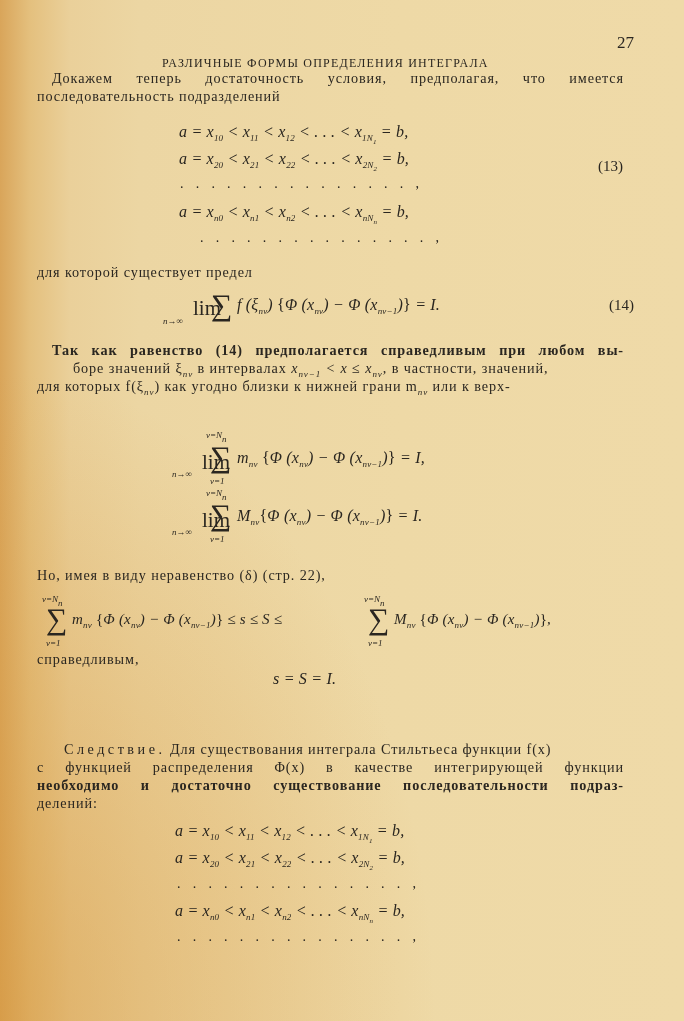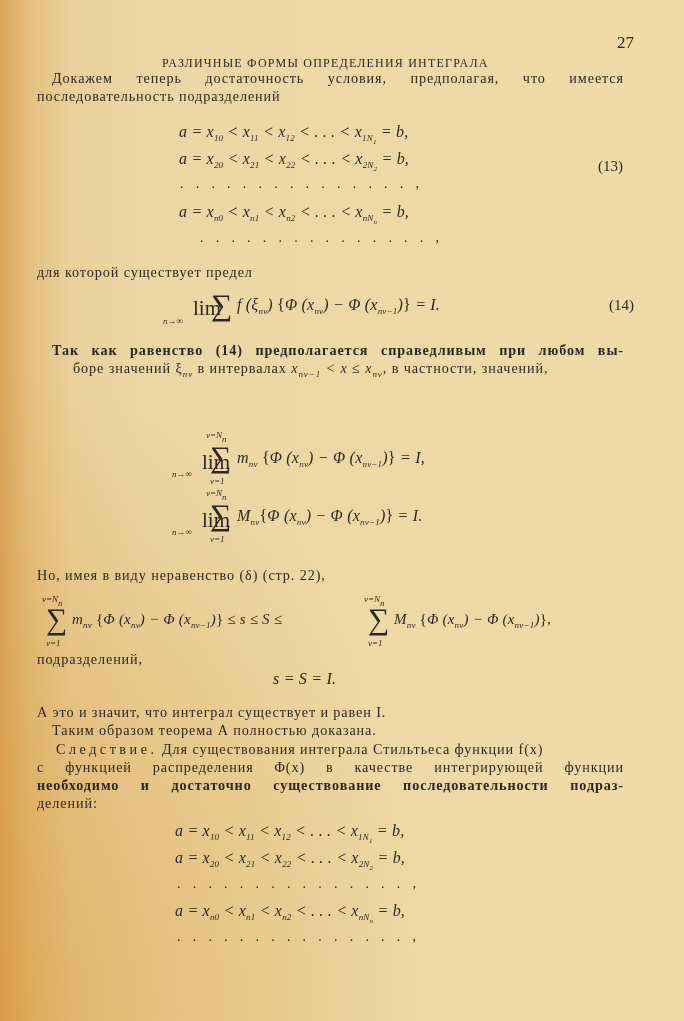--- a/index.html
+++ b/index.html
@@ -52,20 +52,21 @@
   <div class="abs" style="top:296px; left:165px;">
     <span class="abs lim" style="top:0; left:0;">lim</span>
     <span class="abs limsub" style="top:20px; left:-2px;">n→∞</span>
     <span class="abs sigma" style="top:-6px; left:46px;">∑</span>
     <span class="abs math" style="top:0; left:72px;">f (ξ<sub>nν</sub>) <span class="up">{</span>Φ (x<sub>nν</sub>) − Φ (x<sub>nν−1</sub>)<span class="up">}</span> = I.</span>
   </div>
   <div class="abs eqnum" style="top:297px; left:609px;">(14)</div>
 
   <div class="abs p just" style="top:342px; left:52px; width:572px;font-weight:bold;">Так как равенство (14) предполагается справедливым при любом вы-</div>
   <div class="abs p" style="top:360px; left:37px;margin-left:36px;"><span>боре значений ξ</span><sub>nν</sub> <span>в интервалах</span> <i>x<sub>nν−1</sub> &lt; x ≤ x<sub>nν</sub></i>, <span>в частности, значений,</span></div>
+  <div class="abs p" style="top:378px; left:37px;"><span>для которых f(ξ</span><sub>nν</sub><span>) как угодно близки к нижней грани m</span><sub>nν</sub> <span>или к верх-</span></div>
 
   <div class="abs" style="top:430px; left:174px;">
     <span class="abs sumlim" style="top:0; left:32px;"><span>ν=N</span><sub>n</sub></span>
     <span class="abs lim" style="top:20px; left:0;">lim</span>
     <span class="abs limsub" style="top:39px; left:-2px;">n→∞</span>
     <span class="abs sigma" style="top:12px; left:36px;">∑</span>
     <span class="abs sumlim" style="top:46px; left:36px;">ν=1</span>
     <span class="abs math" style="top:19px; left:63px;">m<sub>nν</sub> <span class="up">{</span>Φ (x<sub>nν</sub>) − Φ (x<sub>nν−1</sub>)<span class="up">}</span> = I,</span>
   </div>
   <div class="abs" style="top:488px; left:174px;">
@@ -83,27 +84,25 @@
     <span class="abs sumlim" style="top:0; left:0;"><span>ν=N</span><sub>n</sub></span>
     <span class="abs sigma" style="top:10px; left:4px;">∑</span>
     <span class="abs sumlim" style="top:44px; left:4px;">ν=1</span>
     <span class="abs math" style="top:17px; left:30px; font-size:15px;">m<sub>nν</sub> <span class="up">{</span>Φ (x<sub>nν</sub>) − Φ (x<sub>nν−1</sub>)<span class="up">}</span> ≤ s ≤ S ≤</span>
     <span class="abs sumlim" style="top:0; left:322px;"><span>ν=N</span><sub>n</sub></span>
     <span class="abs sigma" style="top:10px; left:326px;">∑</span>
     <span class="abs sumlim" style="top:44px; left:326px;">ν=1</span>
     <span class="abs math" style="top:17px; left:352px; font-size:15px;">M<sub>nν</sub> <span class="up">{</span>Φ (x<sub>nν</sub>) − Φ (x<sub>nν−1</sub>)<span class="up">}</span>,</span>
   </div>
 
-  <div class="abs p" style="top:651px; left:37px;">подразделений,</div>
+  <div class="abs p" style="top:651px; left:37px;">справедливым,</div>
   <div class="abs math" style="top:670px; left:273px;">s = S = I.</div>
 
-  <div class="abs p" style="top:704px; left:37px;">А это и значит, что интеграл существует и равен I.</div>
-  <div class="abs p" style="top:722px; left:52px;">Таким образом теорема А полностью доказана.</div>
 
-  <div class="abs p" style="top:741px; left:56px;"><span class="spaced">Следствие.</span> <span>Для существования интеграла Стильтьеса функции f(x)</span></div>
+  <div class="abs p" style="top:741px; left:64px;"><span class="spaced">Следствие.</span> <span>Для существования интеграла Стильтьеса функции f(x)</span></div>
   <div class="abs p just" style="top:759px; left:37px; width:587px;">с функцией распределения Φ(x) в качестве интегрирующей функции</div>
   <div class="abs p just" style="top:777px; left:37px; width:587px;font-weight:bold;">необходимо и достаточно существование последовательности подраз-</div>
   <div class="abs p" style="top:795px; left:37px;">делений:</div>
 
   <div class="abs math" style="top:822px; left:175px;">a = x<sub>10</sub> &lt; x<sub>11</sub> &lt; x<sub>12</sub> &lt; . . . &lt; x<sub>1N<sub>1</sub></sub> = b,</div>
   <div class="abs math" style="top:849px; left:175px;">a = x<sub>20</sub> &lt; x<sub>21</sub> &lt; x<sub>22</sub> &lt; . . . &lt; x<sub>2N<sub>2</sub></sub> = b,</div>
   <div class="abs dots" style="top:876px; left:177px;">...............,</div>
   <div class="abs math" style="top:902px; left:175px;">a = x<sub>n0</sub> &lt; x<sub>n1</sub> &lt; x<sub>n2</sub> &lt; . . . &lt; x<sub>nN<sub>n</sub></sub> = b,</div>
   <div class="abs dots" style="top:929px; left:177px;">...............,</div>
 

